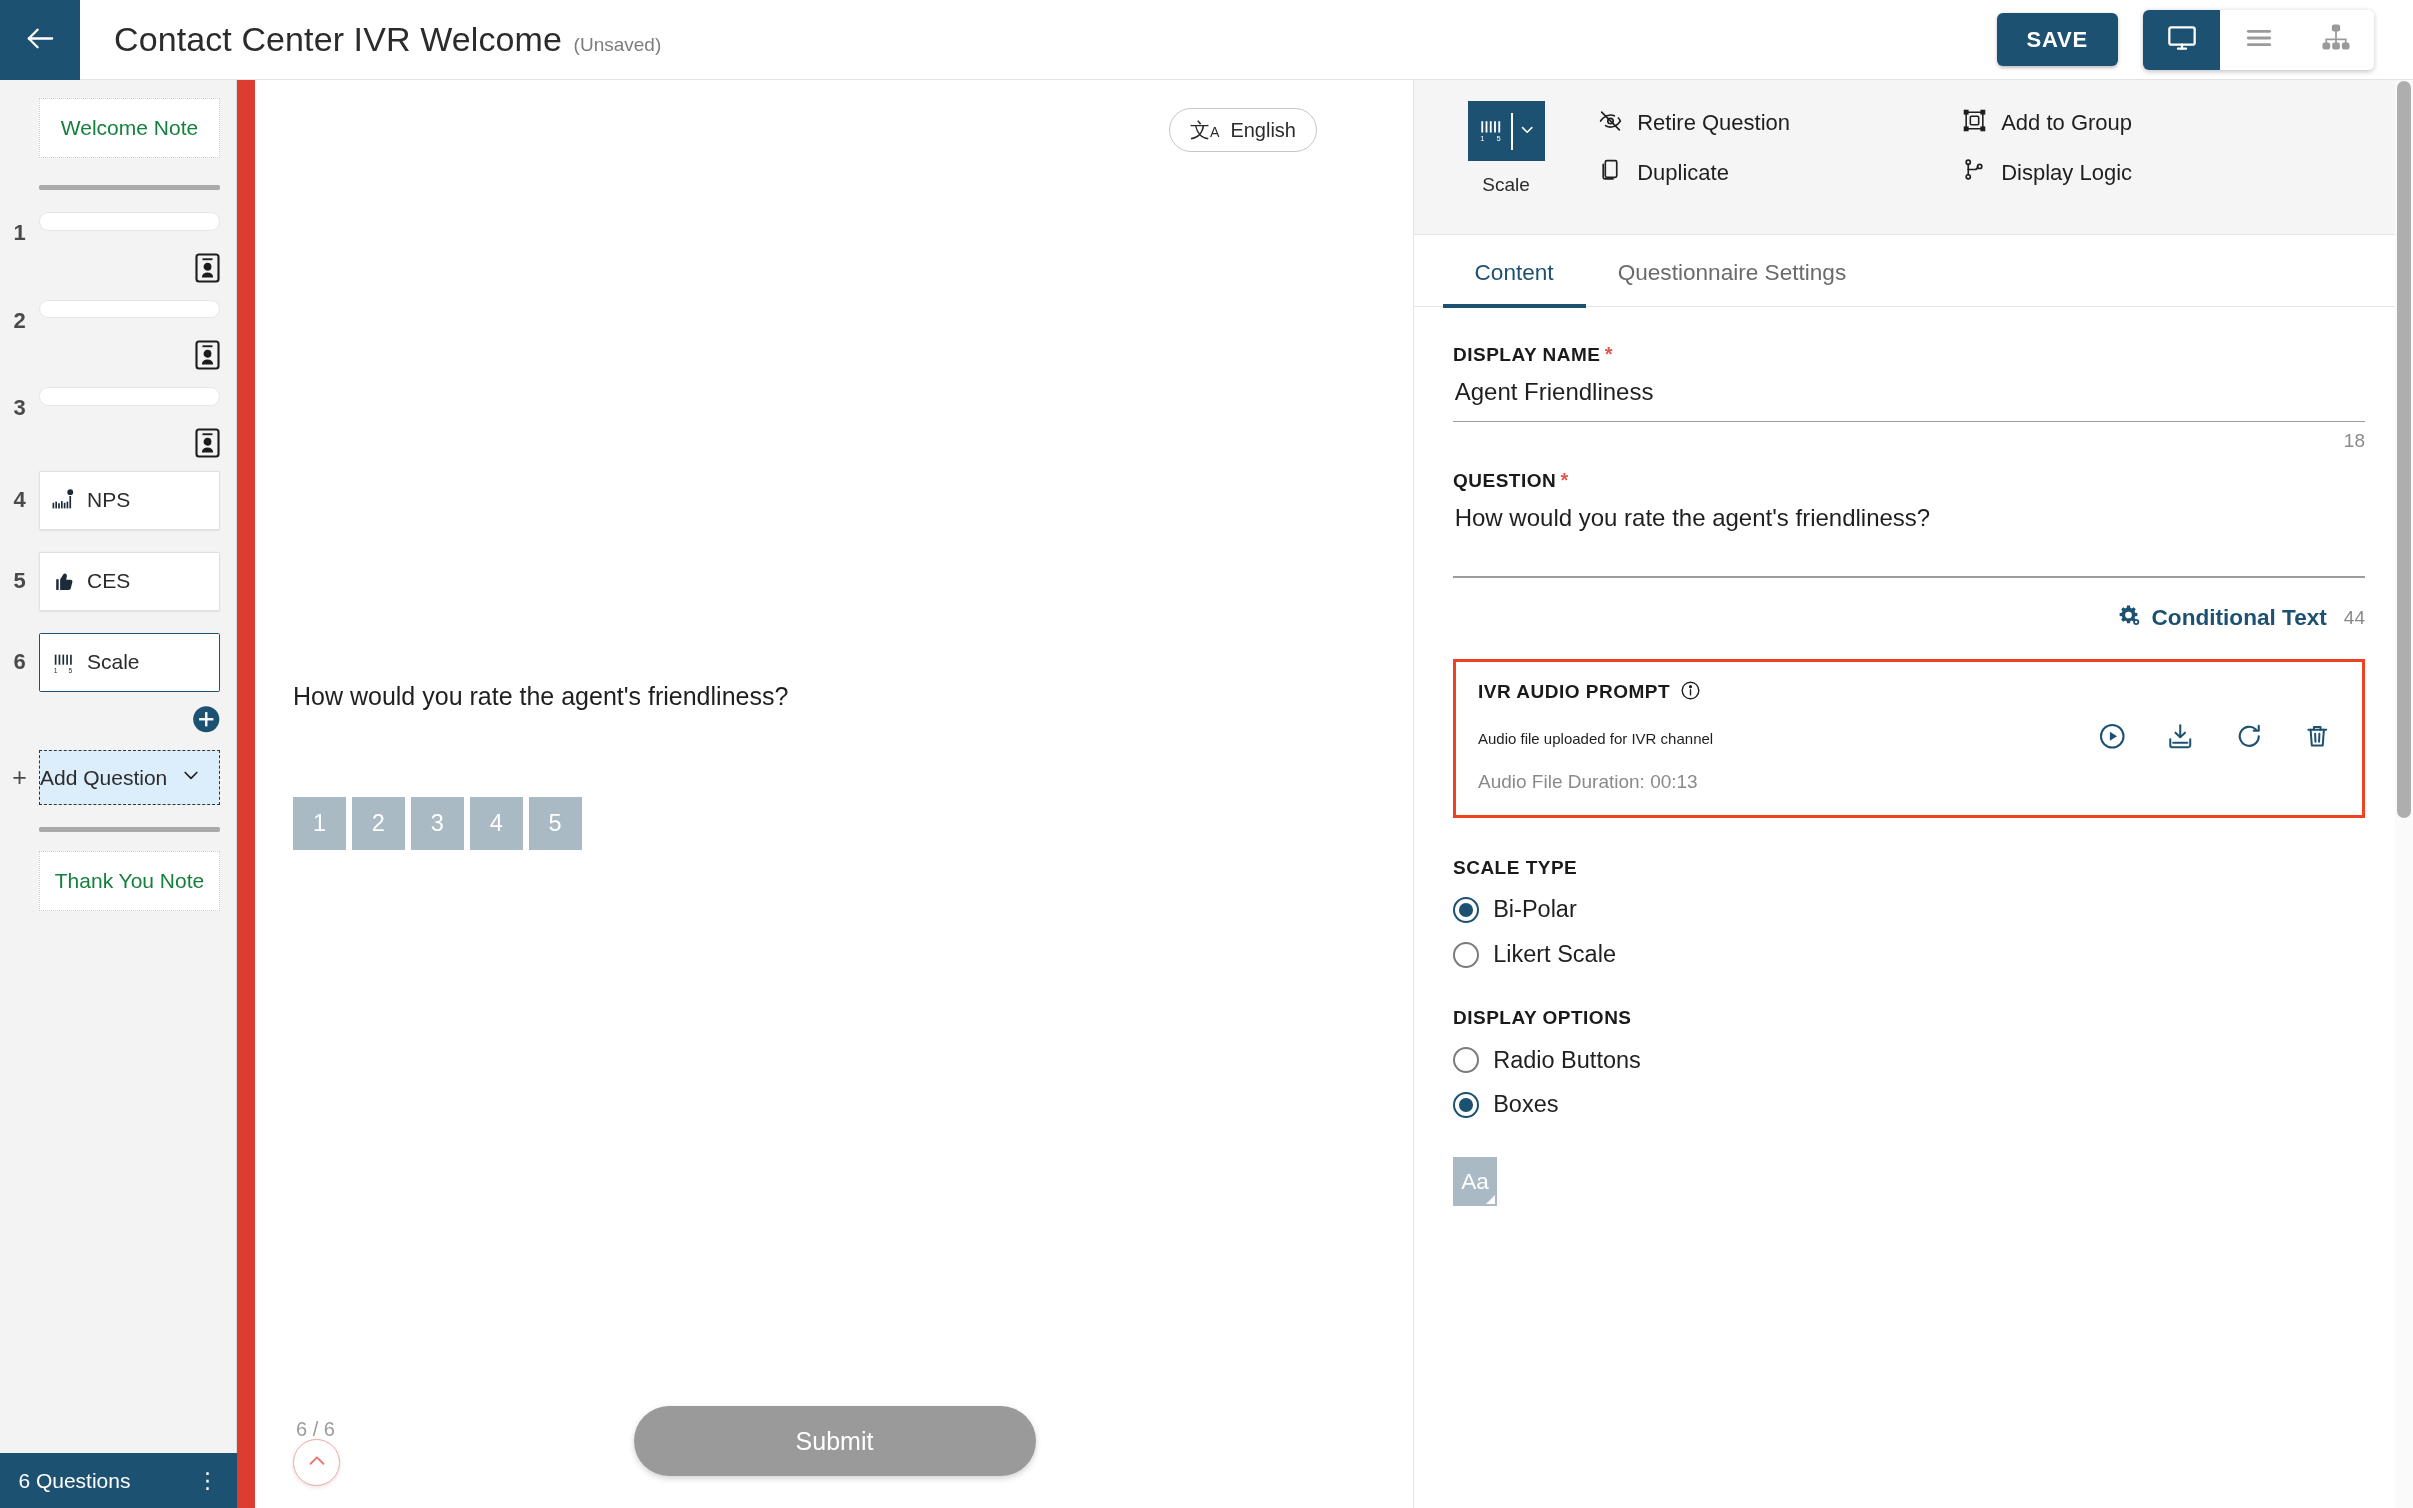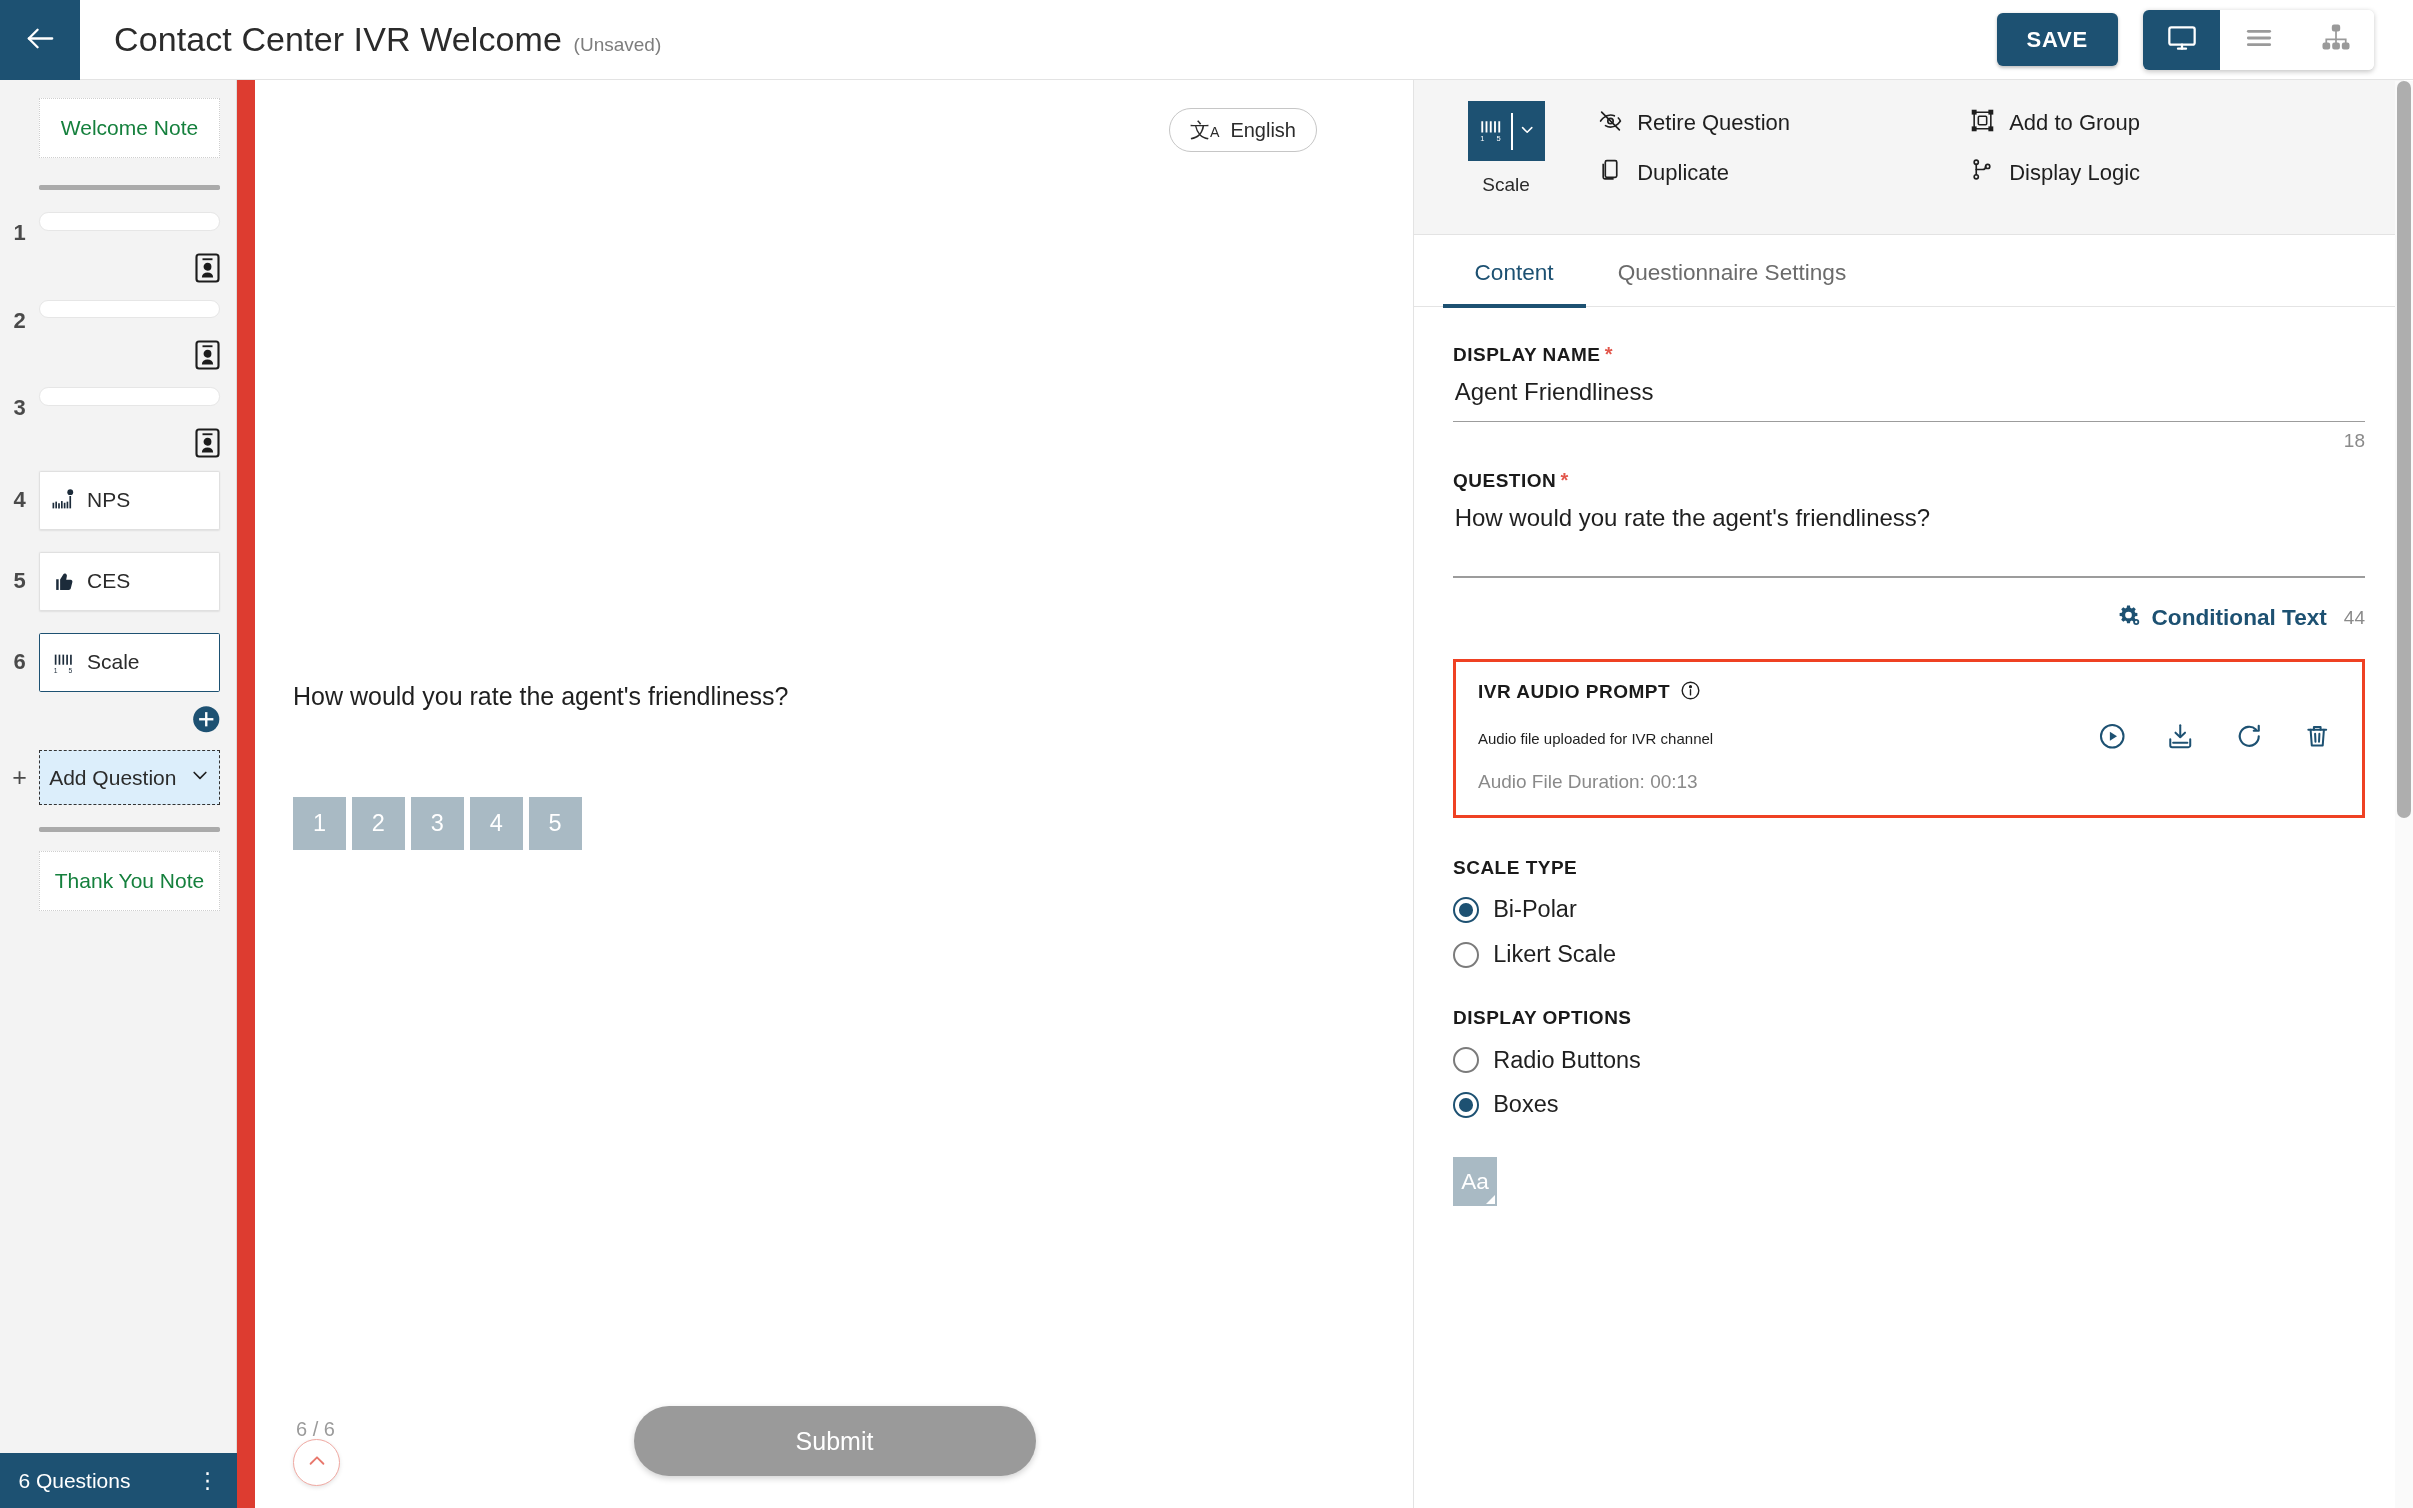--- a/index.html
+++ b/index.html
@@ -74,21 +74,21 @@
   .q-card.selected { border: 1.7px solid #1d5172; box-shadow: none; }
   .q-card .q-ico { width: 47px; display: flex; align-items: center; justify-content: center; }
   .q-card .q-ico svg { width: 27px; height: 27px; }
   .q-card .q-lbl { font-size: 21px; color: #2b2b2b; }
   .add-dot { display: flex; justify-content: flex-end; margin: 13.4px 16px 0 0; }
   .add-dot svg { width: 28.5px; height: 28.5px; cursor: pointer; }
   .addq-row { display: flex; align-items: center; margin-top: 13.4px; }
   .addq-plus { width: 39px; text-align: center; font-size: 25px; color: #4a4a4a; flex: 0 0 39px; }
   .addq-btn {
     flex: 1 1 auto; margin-right: 16px; height: 55px; background: #dceefb;
-    border: 1.7px dashed #333; display: flex; align-items: center; justify-content: center;
+    border: 1.7px dashed #333; display: flex; align-items: center; 
     gap: 13.4px; font-size: 21px; color: #2b2b2b; cursor: pointer;
   }
   .addq-btn svg { width: 20px; height: 20px; }
   .sb-footer {
     position: absolute; bottom: 0; left: 0; width: 237px; height: 55px;
     background: #1d5172; color: #fff; display: flex; align-items: center;
     padding: 0 18.4px 0 18.4px; justify-content: space-between; font-size: 21px;
   }
   .sb-footer .dots { font-size: 22px; letter-spacing: 0; cursor: pointer; line-height: .8; }
 
@@ -141,21 +141,21 @@
     height: 155px; background: #f5f5f5; border-bottom: 0.8px solid #e3e3e3;
     display: flex; align-items: flex-start; padding: 21px 0 0 0;
   }
   .qtype-block { width: 184px; display: flex; flex-direction: column; align-items: center; }
   .qtype-swatch {
     width: 77px; height: 60px; background: #1d5172; display: flex; align-items: center;
     justify-content: center; gap: 5px; cursor: pointer;
   }
   .qtype-swatch svg { width: 30px; height: 30px; }
   .qtype-lbl { margin-top: 13.4px; font-size: 19px; color: #2b2b2b; }
-  .tool-cols { display: flex; flex: 1 1 auto; gap: 12px; padding-top: 6.7px; }
+  .tool-cols { display: flex; flex: 1 1 auto; gap: 4px; padding-top: 6.7px; }
   .tool-col { display: flex; flex-direction: column; gap: 18.4px; }
   .tool-col.c1 { width: 360px; }
   .tool-item {
     display: flex; align-items: center; gap: 14.2px; font-size: 22px; color: #1f1f1f;
     cursor: pointer;
   }
   .tool-item svg { width: 25px; height: 25px; flex: 0 0 25px; }
 
   .rp-tabs { display: flex; border-bottom: 1.7px solid #e4e4e4; padding-left: 28.5px; }
   .rp-tab {

